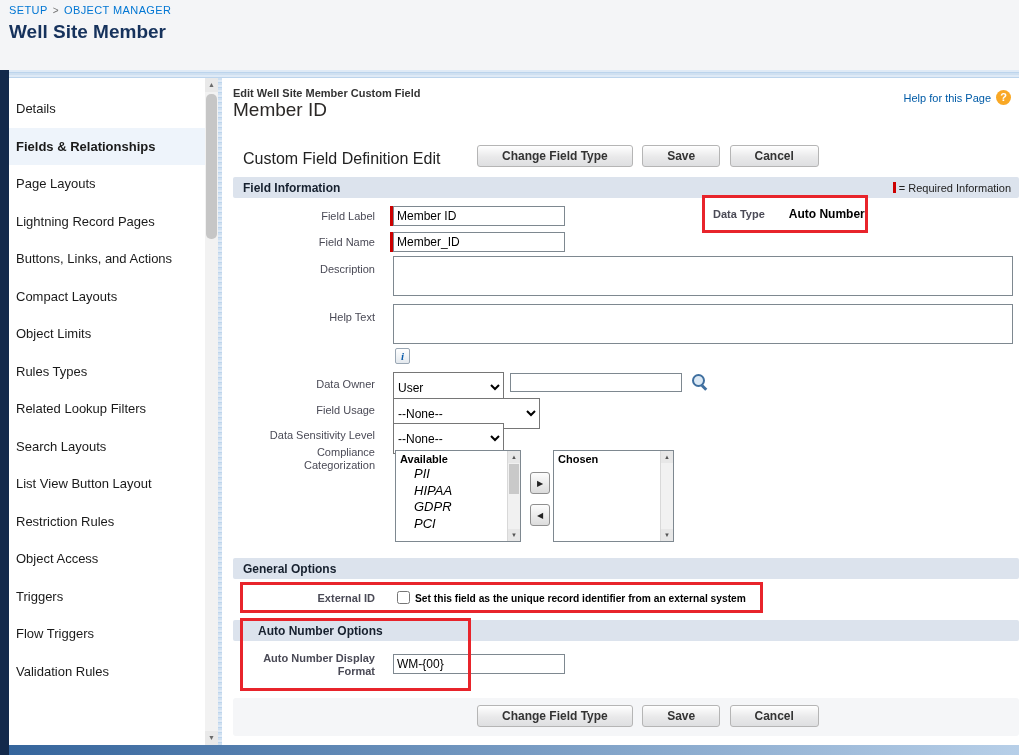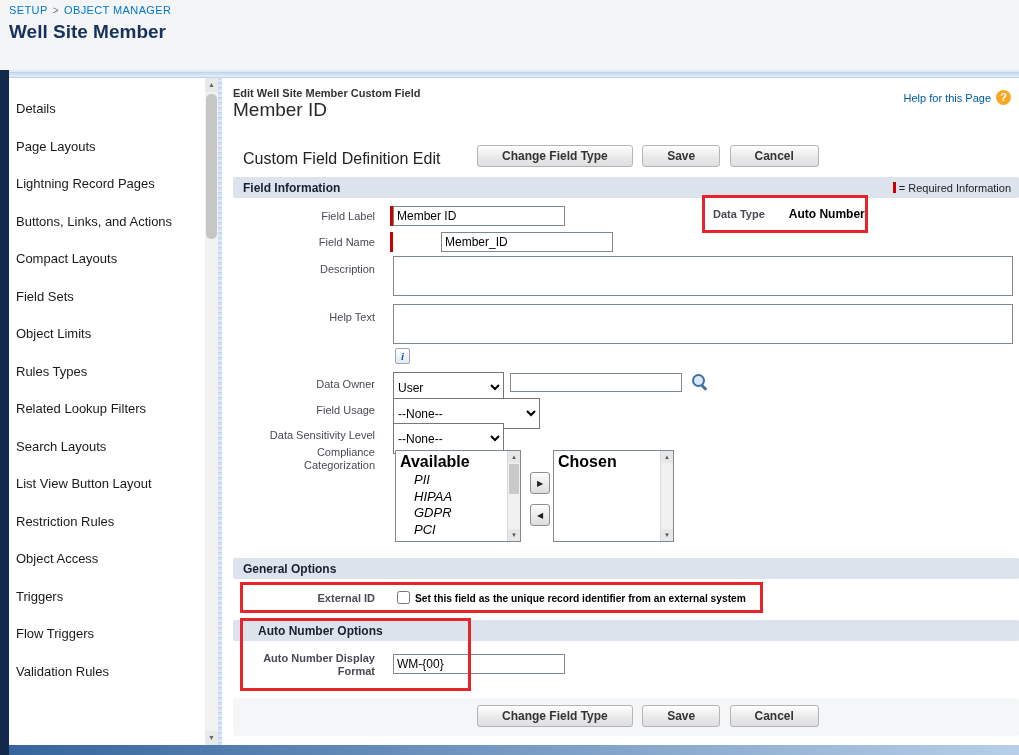--- a/index.html
+++ b/index.html
@@ -50,40 +50,40 @@
   .secbar.an { top:478px; }
   .secbar.an .sectitle { padding-left:7px;margin-left:8px; }
   .reqlegend { display:flex; align-items:center; gap:3px; font-size:11px; font-weight:normal; color:#222; }
   .reqtick { width:3px; height:11px; background:#c00; display:inline-block; }
   .lbl { position:absolute; left:0; width:142px; text-align:right; font-size:11px; color:#4a4a56; line-height:13px; }
   .lbl.b { font-weight:bold; }
   .l-fieldlabel { top:68px; } .l-fieldname { top:94px; } .l-desc { top:121px; } .l-helptext { top:169px; }
   .l-dataowner { top:236px; } .l-fieldusage { top:262px; } .l-datasens { top:287px; } .l-compliance { top:304px; }
   .l-autonum { top:510px; }
   .fld { position:absolute; display:flex; align-items:flex-start; }
-  .f-fieldlabel { left:157px; top:64px; } .f-fieldname { left:157px; top:90px;gap:48px; } .f-autonum { left:160px; top:512px; }
+  .f-fieldlabel { left:157px; top:64px; } .f-fieldname { left:157px; top:90px; } .f-autonum { left:160px; top:512px; }
   .reqbar { width:3px; height:20px; background:#c00; flex:none; }
   .txt { height:20px; width:172px; border:1px solid #7e8890; font-size:12px; padding:1px 3px; font-family:inherit; vertical-align:top; }
   .ta { position:absolute; left:160px; width:620px; height:40px; border:1px solid #7e8890; resize:none; font-family:inherit; font-size:12px; }
   .ta.desc { top:114px; } .ta.helptext { top:162px; }
   .infobtn { position:absolute; left:162px; top:206px; width:15px; height:16px; border:1px solid #9aa7b4; border-radius:2px;
              background:linear-gradient(#fff,#e4e9ee); color:#0b5cab; font-family:"Liberation Serif",serif; font-style:italic;
              font-weight:bold; font-size:11px; text-align:center; line-height:14px; cursor:pointer; }
   .sel { position:absolute; height:31px; font-size:12px; font-family:inherit; border:1px solid #767676; background:#fff; }
   .f-dataowner-sel { left:160px; top:230px; width:111px; }
   .f-fieldusage-sel { left:160px; top:256px; width:147px; }
   .f-datasens-sel { left:160px; top:281px; width:111px; }
   .f-dataowner-input { position:absolute; left:277px; top:231px; width:172px; height:19px; border:1px solid #7e8890; font-size:12px; padding:1px 3px; font-family:inherit; }
   .lookup { position:absolute; left:457px; top:230px; width:18px; height:18px; cursor:pointer; }
   .lookup::before { content:""; position:absolute; left:2px; top:2px; width:9px; height:9px; border:2px solid #3f6f9f; border-radius:50%; background:#dce9f5; }
   .lookup::after { content:""; position:absolute; left:12px; top:12px; width:6px; height:3px; background:#3f6f9f; transform:rotate(45deg); transform-origin:left center; }
   .msbox { position:absolute; background:#fff; border:1px solid #7e8890; overflow:hidden; }
   .msbox.available { left:162px; top:308px; width:126px; height:92px; }
   .msbox.chosen { left:320px; top:308px; width:121px; height:92px; }
-  .ms-head { font-size:16px; font-weight:bold; padding:2px 4px 1px; }
+  .ms-head { font-size:11px; font-weight:bold; padding:2px 4px 1px; }
   .ms-opt { font-size:13px; line-height:16.5px; padding-left:18px; cursor:pointer;font-style:italic; }
   .ms-scroll { position:absolute; top:0; right:0; bottom:0; width:13px; background:#f1f1f1; border-left:1px solid #d8d8d8; }
   .ms-scroll .msarrow { position:absolute; left:0; right:0; height:12px; font-size:6px; line-height:12px; text-align:center; color:#555; background:#e7e7e7; cursor:pointer; }
   .ms-scroll .msarrow.up { top:0; } .ms-scroll .msarrow.down { bottom:0; }
   .ms-scroll .msthumb { position:absolute; top:13px; left:1px; width:10px; height:30px; background:#c9c9c9; cursor:pointer; }
   .movebtn { position:absolute; width:20px; height:22px; border:1px solid #8f8f8f; border-radius:3px;
              background:linear-gradient(#fdfdfd,#dcdcdc); font-size:8px; display:flex; align-items:center; justify-content:center;
              color:#222; cursor:pointer; }
   .movebtn.right { left:297px; top:330px; } .movebtn.left { left:297px; top:362px; }
   .dt-box { position:absolute; left:469px; top:53px; width:166px; height:38px; border:3px solid #e8242b; display:flex;
@@ -106,25 +106,25 @@
     <a href="#">SETUP</a><span class="sep">&gt;</span><a href="#">OBJECT MANAGER</a>
   </div>
   <div class="page-title-top">Well Site Member</div>
 </div>
 
 <div class="left-strip"></div>
 <div class="bottom-strip"></div>
 
 <div class="sidebar">
   <div class="side-item">Details</div>
+  <div class="side-item active">Fields &amp; Relationships</div>
   <div class="side-item">Page Layouts</div>
   <div class="side-item">Lightning Record Pages</div>
   <div class="side-item">Buttons, Links, and Actions</div>
   <div class="side-item">Compact Layouts</div>
-  <div class="side-item">Field Sets</div>
   <div class="side-item">Object Limits</div>
   <div class="side-item">Rules Types</div>
   <div class="side-item">Related Lookup Filters</div>
   <div class="side-item">Search Layouts</div>
   <div class="side-item">List View Button Layout</div>
   <div class="side-item">Restriction Rules</div>
   <div class="side-item">Object Access</div>
   <div class="side-item">Triggers</div>
   <div class="side-item">Flow Triggers</div>
   <div class="side-item">Validation Rules</div>

